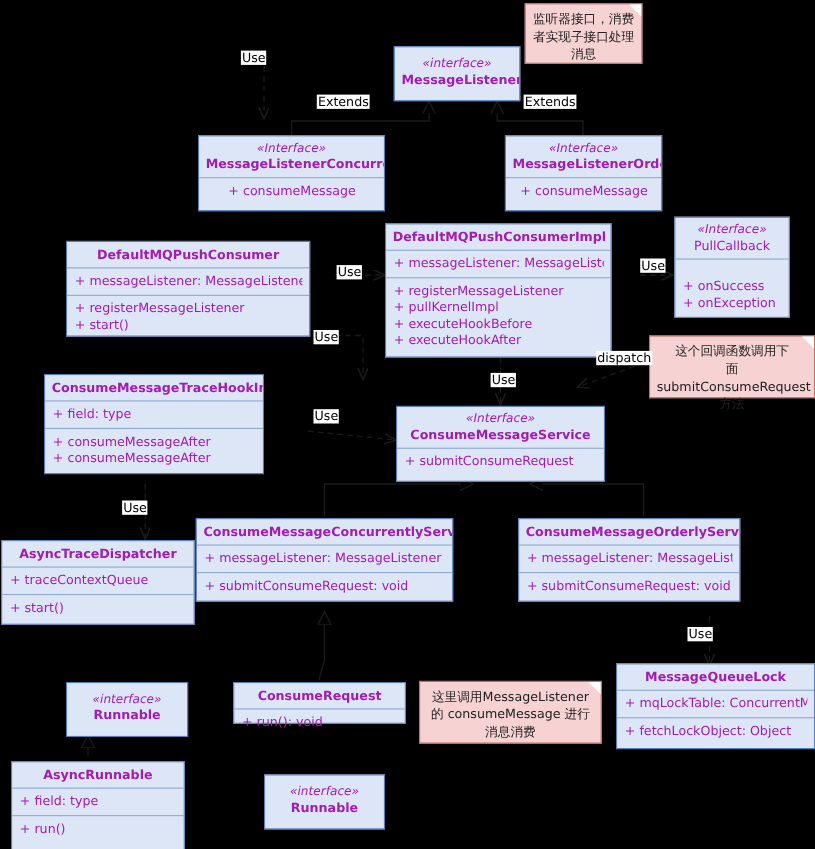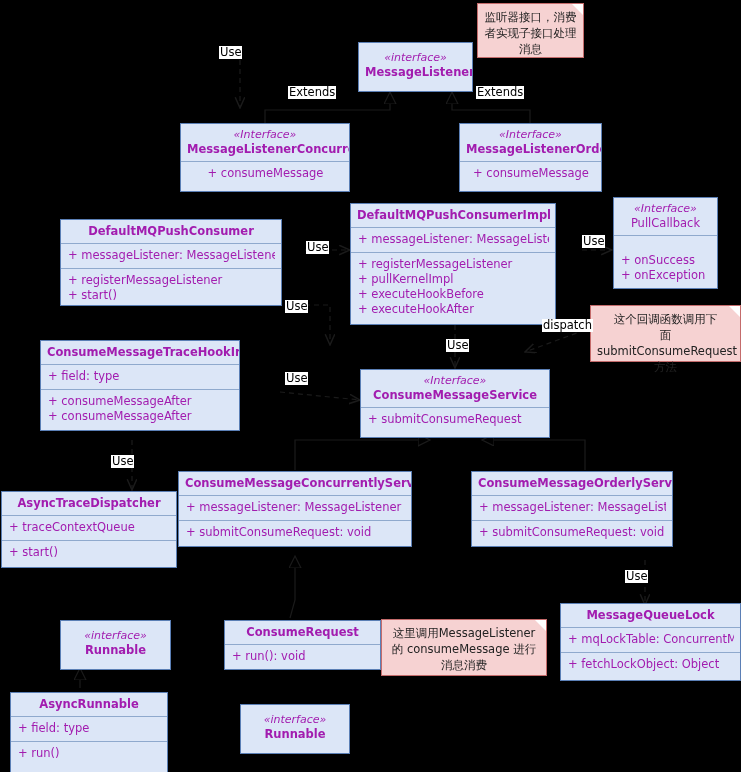--- a/index.html
+++ b/index.html
@@ -269,21 +269,21 @@
       <span>AsyncRunnable</span>
     </div>
     <div class="compartment">
       <div class="row">+ field: type</div>
     </div>
     <div class="compartment">
       <div class="row">+ run()</div>
     </div>
   </div>
 
-  <div class="uml-class" style="left:212px; top:620px; width:157px; height:50px;margin-left:12px;">
+  <div class="uml-class" style="left:212px; top:620px; width:157px; height:38px;">
     <div class="hdr">
       <span>ConsumeRequest</span>
     </div>
     <div class="compartment">
       <div class="row">+ run(): void</div>
     </div>
   </div>
 
   <div class="uml-class" style="left:240px; top:704px; width:110px; height:50px;">
     <div class="hdr" style="padding-top:8px;">

